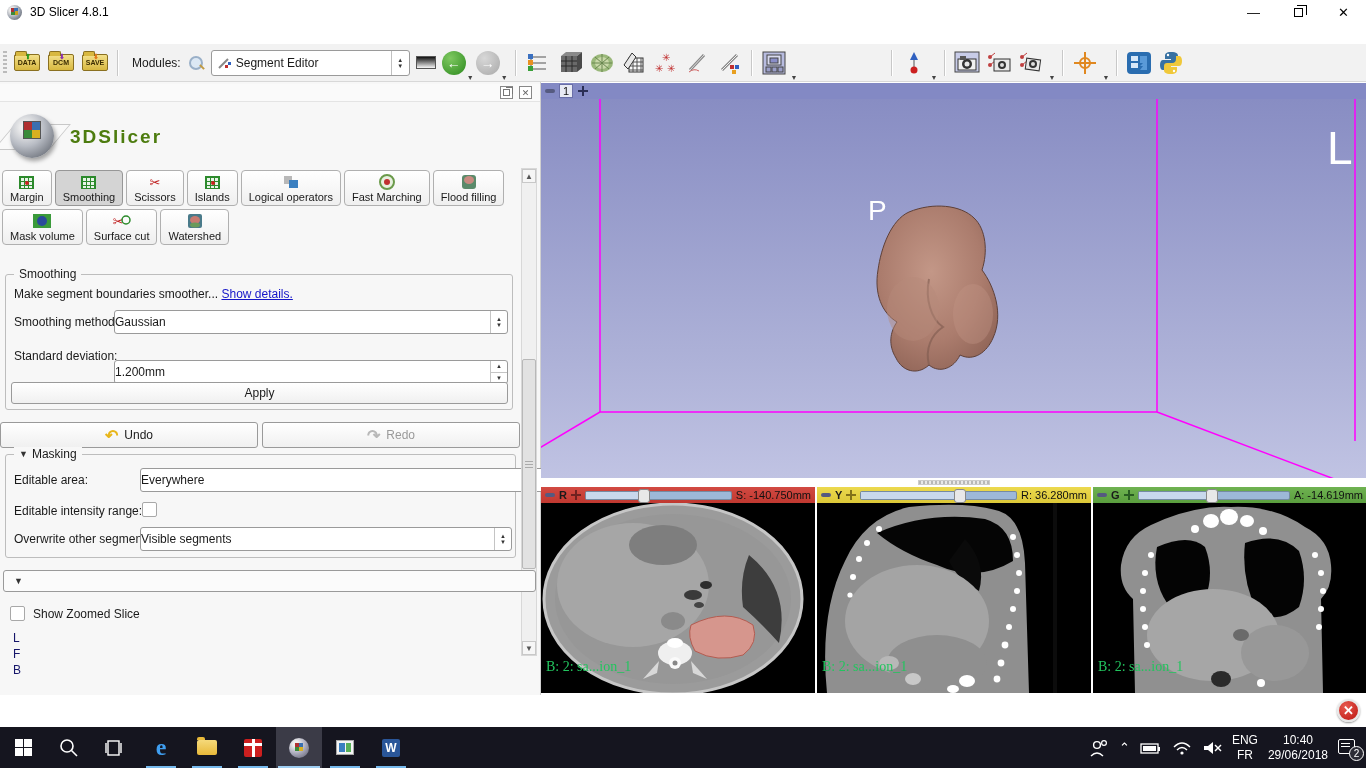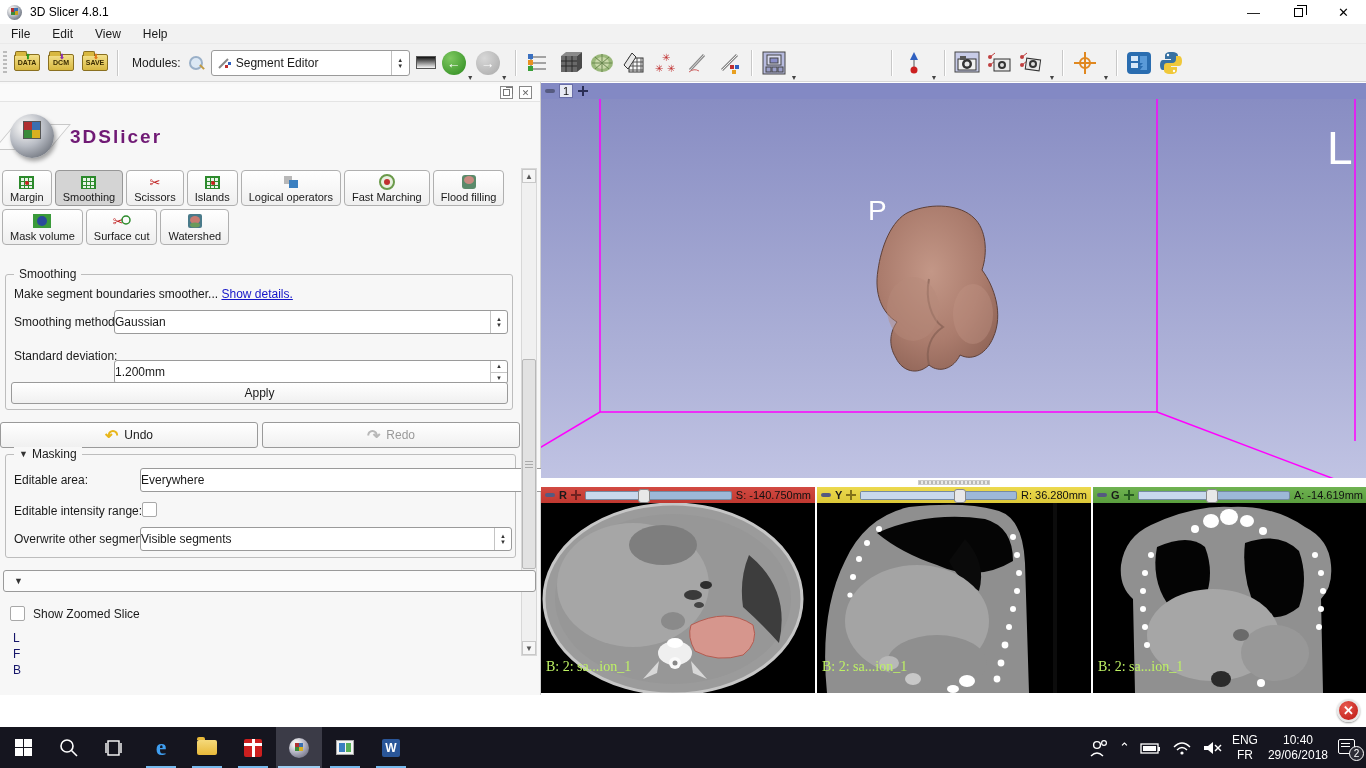--- a/index.html
+++ b/index.html
@@ -52,21 +52,21 @@
   .mini-ico { width:13px; height:13px; border:1px solid #888; color:#666; font-size:9px; display:flex; align-items:center; justify-content:center; background:#fff; }
   .float-glyph { width:7px; height:7px; border:1px solid #777; position:relative; }
   .float-glyph:before { content:""; position:absolute; left:2px; top:-3px; width:6px; height:6px; border:1px solid #777; border-left:none; border-bottom:none; }
   .logo-row { position:absolute; left:4px; top:24px; height:62px; display:flex; align-items:center; }
   .slicer-logo { width:58px; height:58px; position:relative; }
   .slicer-logo .ball { position:absolute; left:6px; top:6px; width:44px; height:44px; border-radius:50%;
      background:radial-gradient(circle at 35% 30%, #f0f0f0 10%, #b8bcc4 45%, #5a5f68 95%); box-shadow:2px 3px 4px rgba(0,0,0,0.35); }
   .slicer-logo .quad { position:absolute; left:20px; top:14px; width:16px; height:16px;
      background:conic-gradient(#3a6fb0 0 25%, #d8b020 0 50%, #3a8a3a 0 75%, #b03030 0 100%); outline:1px solid #555; }
   .slicer-logo .plane { position:absolute; left:0; top:16px; width:56px; height:26px; border:1px solid #c8c8c8; transform:skewX(-40deg); background:rgba(255,255,255,0.25); }
-  .logo-text { font-size:19px; color:#701a75; letter-spacing:2px; margin-left:8px; font-weight:bold; }
+  .logo-text { font-size:19px; color:#4d7c0f; letter-spacing:2px; margin-left:8px; font-weight:bold; }
 
   .effects { position:absolute; left:2px; top:88px; width:514px; }
   .effects-row { display:flex; gap:3px; margin-bottom:3px; }
   .fx-btn { border:1px solid #b0b0b0; border-radius:4px; background:linear-gradient(#ffffff,#efefef); padding:3px 7px 2px 7px; display:flex; flex-direction:column; align-items:center; font-size:11px; min-width:44px; }
   .fx-btn.active { background:#d4d4d4; border-color:#979797; }
   .fx-ic { width:18px; height:16px; margin-bottom:1px; display:flex; align-items:center; justify-content:center; font-size:13px; }
   .grid-ic { width:15px; height:13px; background:
       repeating-linear-gradient(90deg, #2c8a2c 0 1px, transparent 1px 4px),
       repeating-linear-gradient(#2c8a2c 0 1px, transparent 1px 4px), #e8f4e8; border:1px solid #2c8a2c; }
   .dot-red { position:relative; }
@@ -129,21 +129,21 @@
   .bar-cross:before, .bar-cross:after { content:""; position:absolute; background:#5a1a1a; }
   .bar-cross:before { left:4px; top:0; width:2px; height:10px; }
   .bar-cross:after { left:0; top:4px; width:10px; height:2px; }
   .bar-yellow .bar-cross:before, .bar-yellow .bar-cross:after { background:#6a5a10; }
   .bar-green .bar-cross:before, .bar-green .bar-cross:after { background:#1a4a1a; }
   .bar-slider { flex:1; height:9px; background:#9db8d8; border:1px solid rgba(0,0,0,0.25); border-radius:2px; position:relative; }
   .bar-slider .fill { position:absolute; left:0; top:0; height:100%; background:#c8d8ec; }
   .bar-slider .handle { position:absolute; top:-3px; width:12px; height:14px; background:#e8e8e8; border:1px solid #888; border-radius:3px; }
   .offset-text { font-size:11px; color:#111; white-space:nowrap; }
   .slice-img { position:relative; height:190px; background:#000; overflow:hidden; }
-  .slice-label { position:absolute; left:5px; bottom:18px; color:#bef264; font-family:"Liberation Serif", serif; font-size:14px; }
+  .slice-label { position:absolute; left:5px; bottom:18px; color:#22c55e; font-family:"Liberation Serif", serif; font-size:14px; }
 
   .red-x-btn { position:absolute; left:1337px; top:699px; width:23px; height:23px; border-radius:50%;
     background:radial-gradient(circle at 35% 30%, #e85a50, #bb1510); border:2px solid #e8e8e8; box-shadow:0 1px 2px rgba(0,0,0,0.4);
     color:#fff; font-weight:bold; font-size:13px; display:flex; align-items:center; justify-content:center; }
 
   
   .taskbar { position:absolute; left:0; top:727px; width:1366px; height:41px; background:#15151f; display:flex; align-items:stretch; }
   .tb-btn { width:46px; display:flex; align-items:center; justify-content:center; position:relative; }
   .tb-btn.active-app { background:#3b3b47; }
   .tb-underline { position:absolute; bottom:0; left:8px; right:8px; height:2px; background:#76b9ed; }
@@ -182,26 +182,20 @@
     <div class="title-text">3D Slicer 4.8.1</div>
     <div class="win-controls">
       <div class="win-btn">—</div>
       <div class="win-btn">
           <span class="restore-glyph"></span>
         </div>
       <div class="win-btn">✕</div>
     </div>
   </div>
 
-  <div class="menubar">
-    <div class="menu-item">File</div>
-    <div class="menu-item">Edit</div>
-    <div class="menu-item">View</div>
-    <div class="menu-item">Help</div>
-  </div>
 
   <div class="toolbar">
     <div class="tgrip"></div>
     <div class="tbtn">
       <div class="folder">
           <span>DATA</span>
           <span class="f-arrow" style="color:#2c9a1e;">⬆</span>
         </div>
     </div>
     <div class="tbtn">

